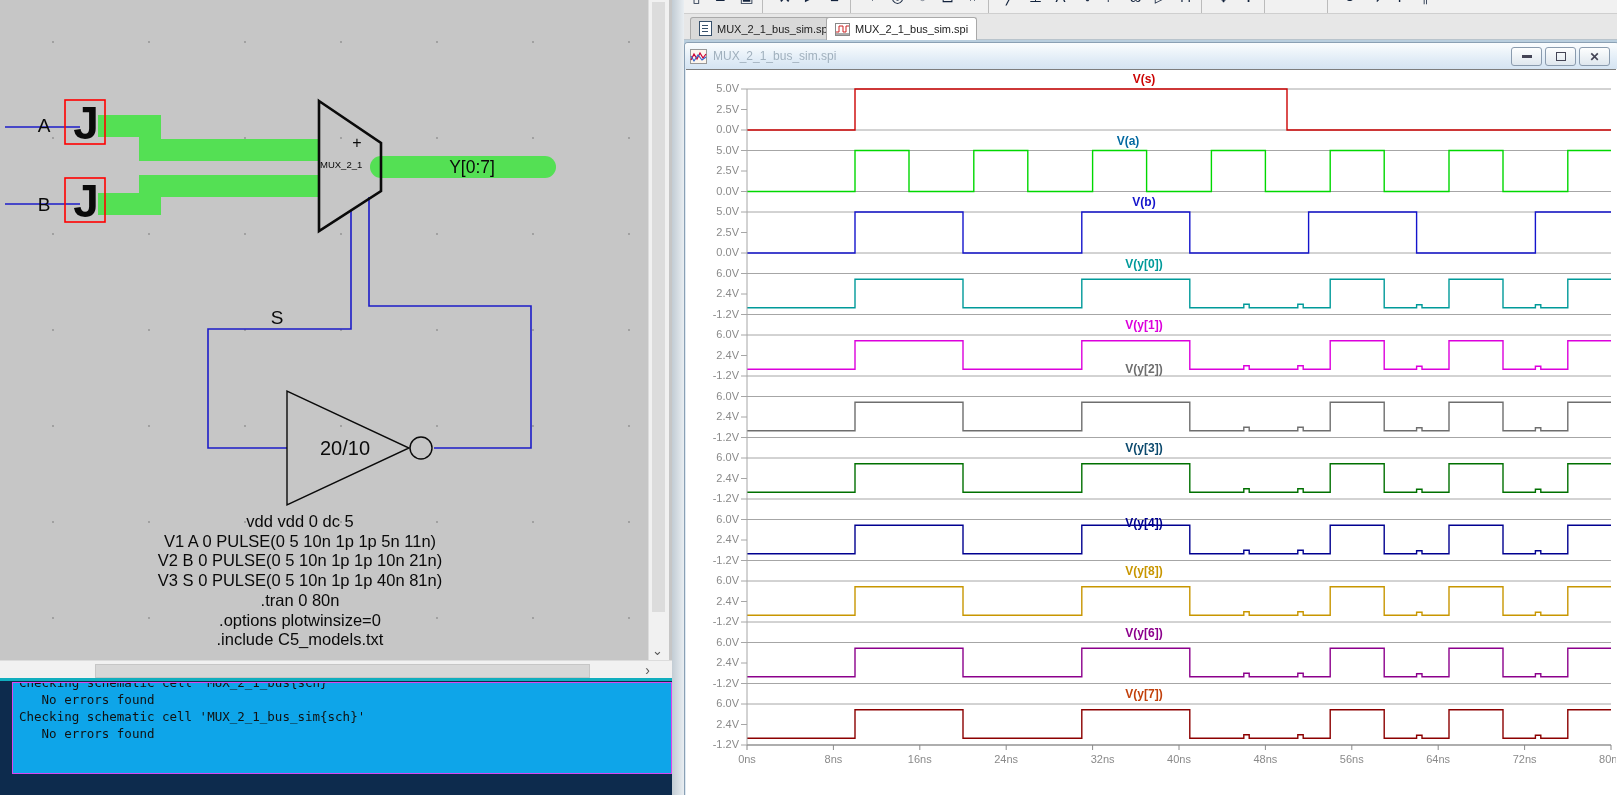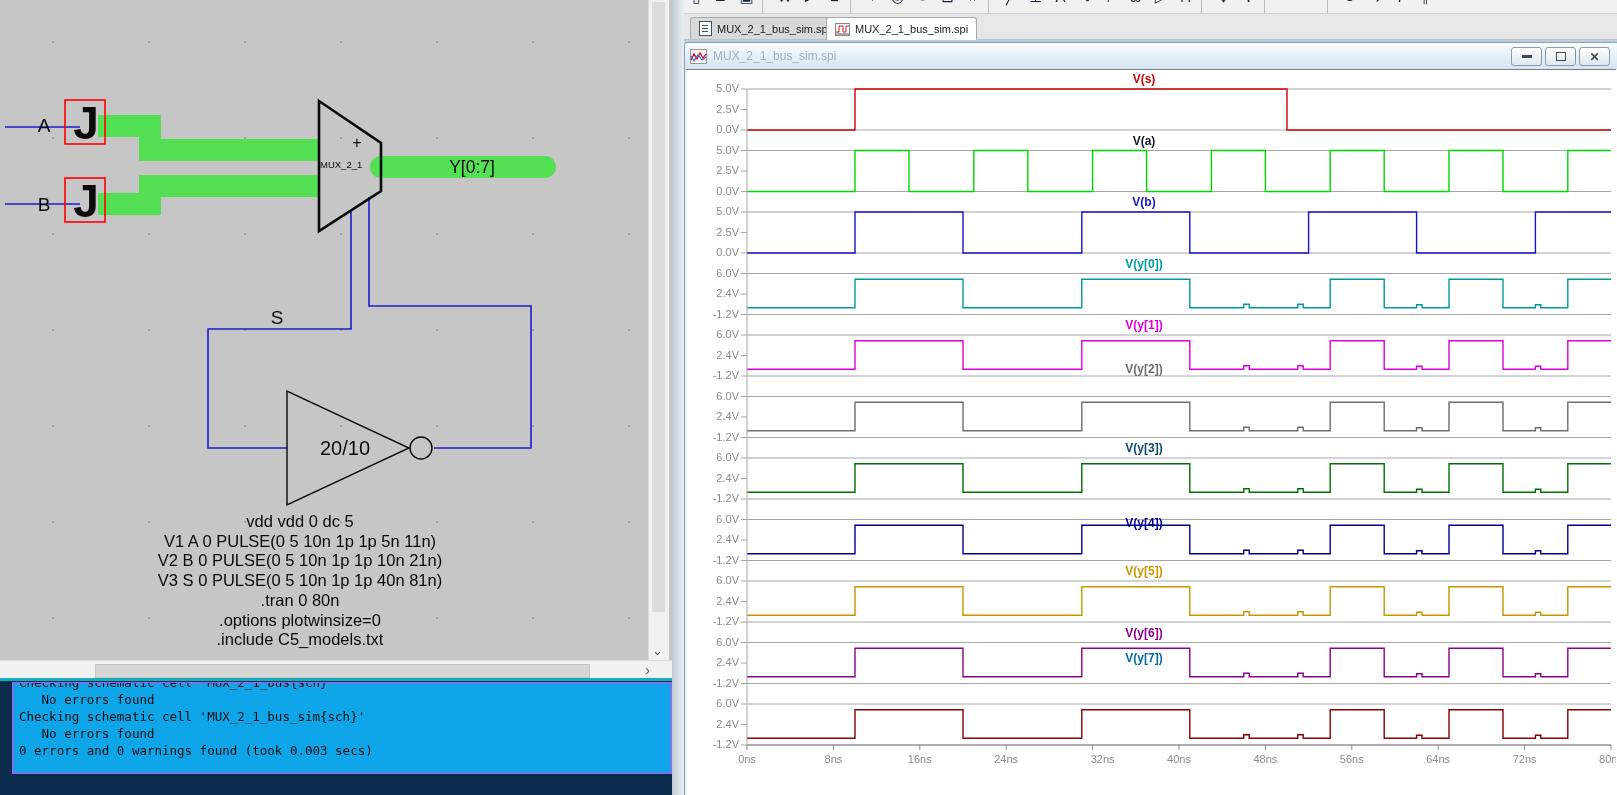--- a/index.html
+++ b/index.html
@@ -173,21 +173,21 @@
     <div class="arrow">⌄</div>
   </div>
   <div id="hscroll" class="abs">
     <div id="hthumb"></div>
     <div class="arrow">›</div>
   </div>
   <div id="teal-border" class="abs"></div>
 </div>
 
 <div id="console-win" class="abs">
-  <div id="console-log"><div>Checking schematic cell 'MUX_2_1_bus{sch}'</div><div>   No errors found</div><div>Checking schematic cell 'MUX_2_1_bus_sim{sch}'</div><div>   No errors found</div><div>0 errors and 0 warnings found (took 0.003 secs)</div></div>
+  <div id="console-log"><div>Checking schematic cell 'MUX_2_1_bus{sch}'</div><div>   No errors found</div><div>Checking schematic cell 'MUX_2_1_bus_sim{sch}'</div><div>   No errors found</div></div>
 </div>
 
 <div id="lt-win" class="abs">
   <div id="lt-leftedge" class="abs"></div>
   <div id="lt-toolbar" class="abs"><span class="tb-icon">▯</span><span class="tb-icon">▱</span><span class="tb-icon">▣</span><span class="tb-sep"></span><span class="tb-icon">⚒</span><span class="tb-icon">►</span><span class="tb-icon">■</span><span class="tb-sep"></span><span class="tb-icon">⌖</span><span class="tb-icon">◎</span><span class="tb-icon">◌</span><span class="tb-icon">⊡</span><span class="tb-icon">⌗</span><span class="tb-sep"></span><span class="tb-icon">╱</span><span class="tb-icon">⊥</span><span class="tb-icon">A</span><span class="tb-icon">∿</span><span class="tb-icon">⊦</span><span class="tb-icon">ω</span><span class="tb-icon">▷</span><span class="tb-icon">⊓</span><span class="tb-sep"></span><span class="tb-icon">✥</span><span class="tb-icon">✛</span><span class="tb-sep"></span><span class="tb-icon">↶</span><span class="tb-icon">↷</span><span class="tb-sep"></span><span class="tb-icon">↻</span><span class="tb-icon">⇋</span><span class="tb-icon">T</span><span class="tb-icon">¶</span></div>
   <div id="lt-tabbar" class="abs">
     <div class="tab" style="left:6px">
       <span class="doc-icon"></span>
       <span>MUX_2_1_bus_sim.spi</span>
     </div>
@@ -305,21 +305,21 @@
           <line x1="665.8000000000001" y1="675" x2="665.8000000000001" y2="680" stroke="#8a8a8a" stroke-width="1"></line>
           <line x1="752.2" y1="675" x2="752.2" y2="680" stroke="#8a8a8a" stroke-width="1"></line>
           <line x1="838.6" y1="675" x2="838.6" y2="680" stroke="#8a8a8a" stroke-width="1"></line>
           <line x1="925" y1="675" x2="925" y2="680" stroke="#8a8a8a" stroke-width="1"></line>
         </svg>
       <div id="plot-labels" class="abs" style="left:0;top:0;width:1110px;height:726px;overflow:hidden;">
           <div class="trace-label" style="left: 378px; top: 2px; color: rgb(204, 4, 4);">V(s)</div>
           <div class="ytick" style="left: 5px; top: 12px;">5.0V</div>
           <div class="ytick" style="left: 5px; top: 32.5px;">2.5V</div>
           <div class="ytick" style="left: 5px; top: 53px;">0.0V</div>
-          <div class="trace-label" style="left: 378px; top: 63.5px; color: #0f172a; text-align: center;">V(a)</div>
+          <div class="trace-label" style="left: 362px; top: 63.5px; color: #0369a1; text-align: center;">V(a)</div>
           <div class="ytick" style="left: 5px; top: 73.5px;">5.0V</div>
           <div class="ytick" style="left: 5px; top: 94px;">2.5V</div>
           <div class="ytick" style="left: 5px; top: 114.5px;">0.0V</div>
           <div class="trace-label" style="left: 378px; top: 125px; color: rgb(20, 20, 204);">V(b)</div>
           <div class="ytick" style="left: 5px; top: 135px;">5.0V</div>
           <div class="ytick" style="left: 5px; top: 155.5px;">2.5V</div>
           <div class="ytick" style="left: 5px; top: 176px;">0.0V</div>
           <div class="trace-label" style="left: 378px; top: 186.5px; color: rgb(0, 154, 154);">V(y[0])</div>
           <div class="ytick" style="left: 5px; top: 196.5px;">6.0V</div>
           <div class="ytick" style="left: 5px; top: 217px;">2.4V</div>
@@ -333,29 +333,29 @@
           <div class="ytick" style="left: 5px; top: 340px;">2.4V</div>
           <div class="ytick" style="left: 5px; top: 360.5px;">-1.2V</div>
           <div class="trace-label" style="left: 378px; top: 371px; color: #0c4a6e;">V(y[3])</div>
           <div class="ytick" style="left: 5px; top: 381px;">6.0V</div>
           <div class="ytick" style="left: 5px; top: 401.5px;">2.4V</div>
           <div class="ytick" style="left: 5px; top: 422px;">-1.2V</div>
           <div class="trace-label" style="left: 378px; top: 432.5px; color: rgb(0, 0, 144); margin-top: 13px;">V(y[4])</div>
           <div class="ytick" style="left: 5px; top: 442.5px;">6.0V</div>
           <div class="ytick" style="left: 5px; top: 463px;">2.4V</div>
           <div class="ytick" style="left: 5px; top: 483.5px;">-1.2V</div>
-          <div class="trace-label" style="left: 378px; top: 494px; color: rgb(200, 150, 0);">V(y[5])</div>
+          <div class="trace-label" style="left: 378px; top: 494px; color: rgb(200, 150, 0);">V(y[8])</div>
           <div class="ytick" style="left: 5px; top: 504px;">6.0V</div>
           <div class="ytick" style="left: 5px; top: 524.5px;">2.4V</div>
           <div class="ytick" style="left: 5px; top: 545px;">-1.2V</div>
           <div class="trace-label" style="left: 378px; top: 555.5px; color: rgb(140, 0, 140);">V(y[6])</div>
           <div class="ytick" style="left: 5px; top: 565.5px;">6.0V</div>
           <div class="ytick" style="left: 5px; top: 586px;">2.4V</div>
           <div class="ytick" style="left: 5px; top: 606.5px;">-1.2V</div>
-          <div class="trace-label" style="left: 378px; top: 581px; color: #0369a1;">V(y[7])</div>
+          <div class="trace-label" style="left: 378px; top: 617px; color: #c2410c;">V(y[7])</div>
           <div class="ytick" style="left: 5px; top: 627px;">6.0V</div>
           <div class="ytick" style="left: 5px; top: 647.5px;">2.4V</div>
           <div class="ytick" style="left: 5px; top: 668px;">-1.2V</div>
           <div class="xtick" style="left: 39px; top: 683px;">0ns</div>
           <div class="xtick" style="left: 125.4px; top: 683px;">8ns</div>
           <div class="xtick" style="left: 211.8px; top: 683px;">16ns</div>
           <div class="xtick" style="left: 298.2px; top: 683px;">24ns</div>
           <div class="xtick" style="left: 384.6px; top: 683px; text-align: right;">32ns</div>
           <div class="xtick" style="left: 471px; top: 683px;">40ns</div>
           <div class="xtick" style="left: 557.4px; top: 683px;">48ns</div>

